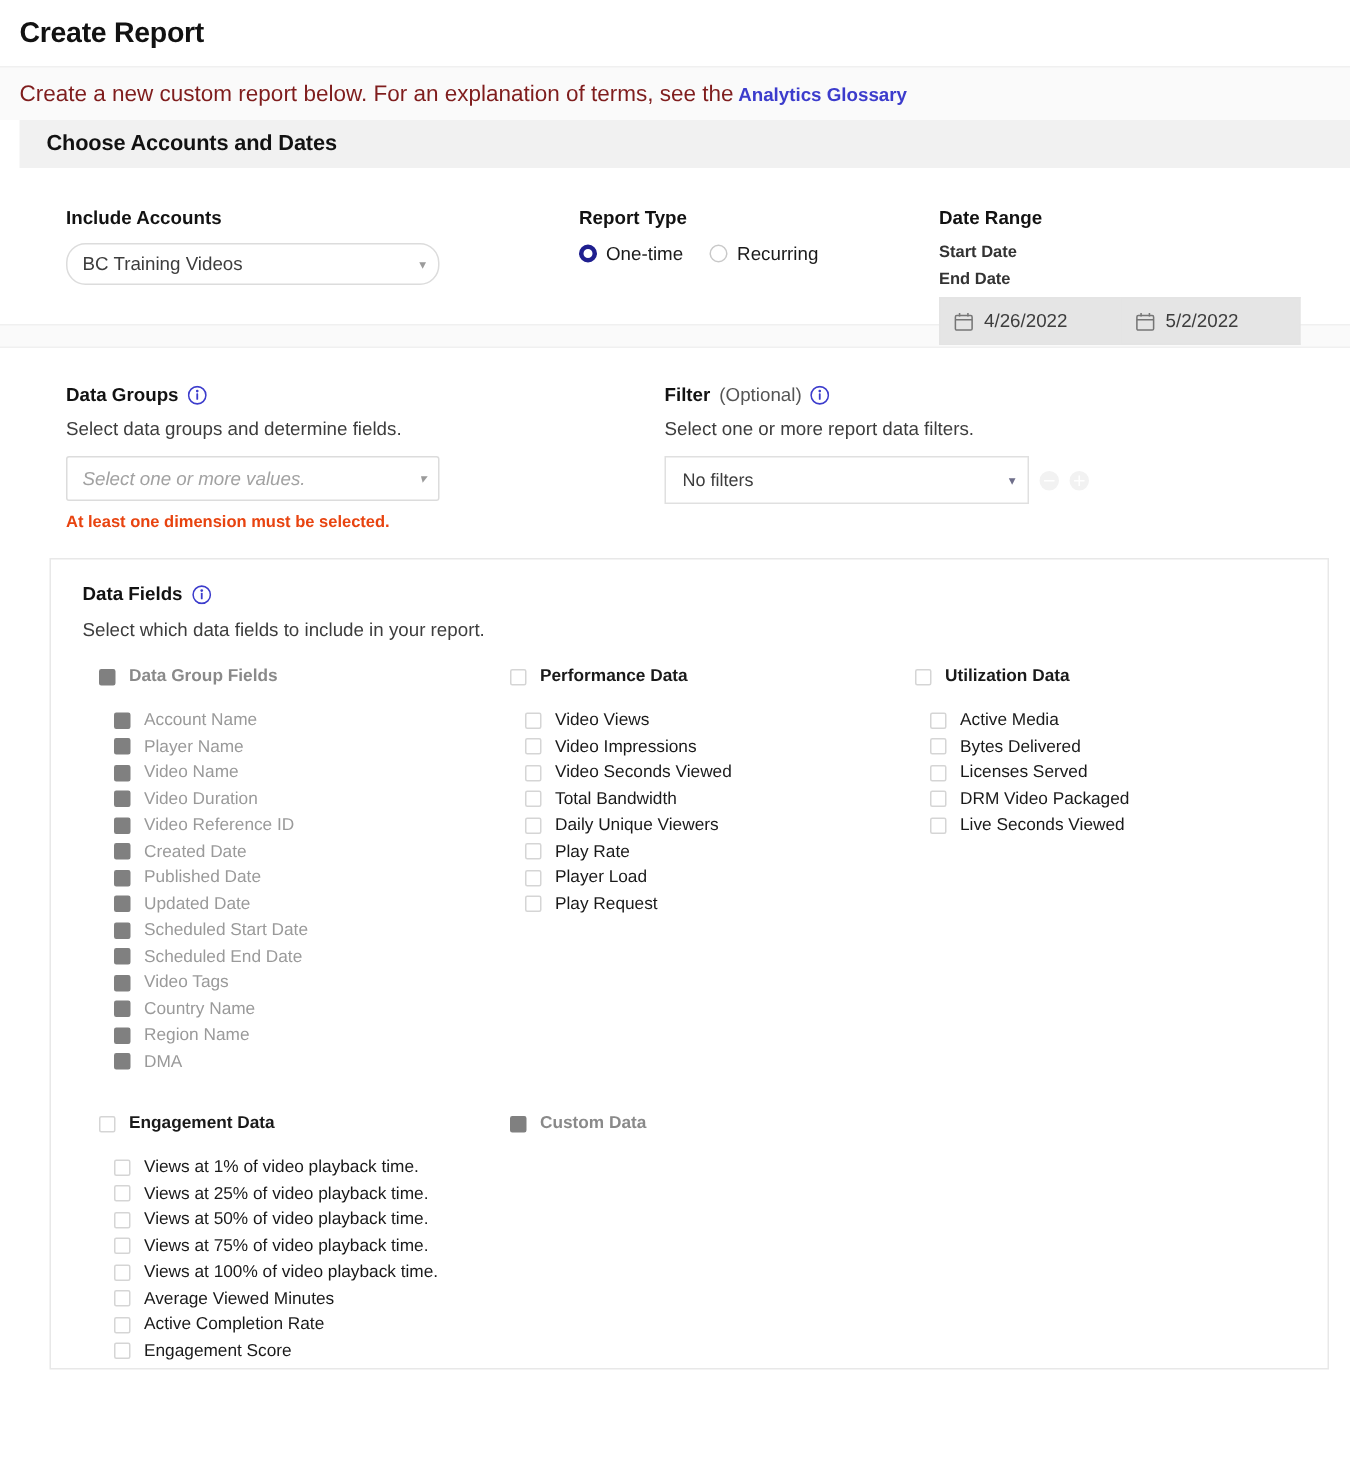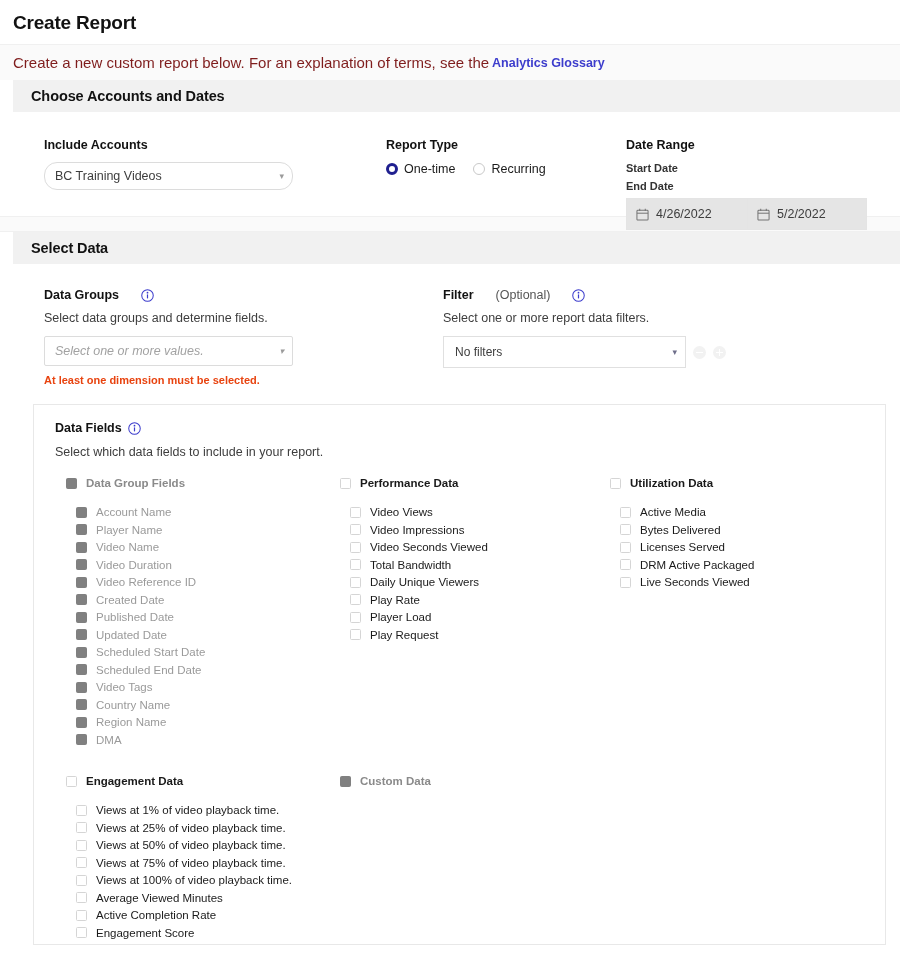--- a/index.html
+++ b/index.html
@@ -123,21 +123,21 @@
   }
   .date-input + .date-input { border-left: none; }
   .cal-icon { width: 13px; height: 13px; flex: none; }
 
   
   .selectdata-row { display: flex; padding: 24px 0 0 0; }
   .col-datagroups { width: 430px; padding-left: 31px; }
   .col-filter { flex: 1; }
 
   .subhead {
-    display: flex; align-items: center; gap: 22px;
+    display: flex; align-items: center; gap: 6px;
     font-size: 12.5px; font-weight: bold; color: #121212;
   }
   .subhead .optional { font-weight: normal; color: #555; }
   .helper-text { font-size: 12.5px; color: #3d3d3d; margin: 9px 0 11px 0; }
 
   .info-icon { width: 13px; height: 13px; display: inline-block; flex: none; }
 
   .select-datagroups { width: 249px; color: #a2a2a2; height: 30px; font-style: italic; }
   .error-text {
     font-size: 11px; font-weight: bold; color: #e8430f;
@@ -277,23 +277,20 @@
         </div>
       </div>
 
     </div>
   </div>
 </div>
 
 <div class="gap-strip"></div>
 
 <div class="panel">
-  <div class="panel-header">
-    <span class="panel-header-title">Select Data</span>
-  </div>
   <div class="panel-body">
 
     <div class="selectdata-row">
 
       <div class="col-datagroups">
         <div class="subhead">
           <span>Data Groups</span>
           <svg class="info-icon" viewBox="0 0 14 14">
             <circle cx="7" cy="7" r="6.2" fill="none" stroke="#3c3ccc" stroke-width="1.1"></circle>
             <circle cx="7" cy="4" r="0.95" fill="#3c3ccc"></circle>
@@ -463,21 +460,21 @@
             <li class="opt-item enabled">
                 <span class="cb empty"></span>
                 <span class="opt-label">Bytes Delivered</span>
               </li>
             <li class="opt-item enabled">
                 <span class="cb empty"></span>
                 <span class="opt-label">Licenses Served</span>
               </li>
             <li class="opt-item enabled">
                 <span class="cb empty"></span>
-                <span class="opt-label">DRM Active Packaged</span>
+                <span class="opt-label">DRM Video Packaged</span>
               </li>
             <li class="opt-item enabled">
                 <span class="cb empty"></span>
                 <span class="opt-label">Live Seconds Viewed</span>
               </li>
           </ul>
         </div>
 
       </div>
 

